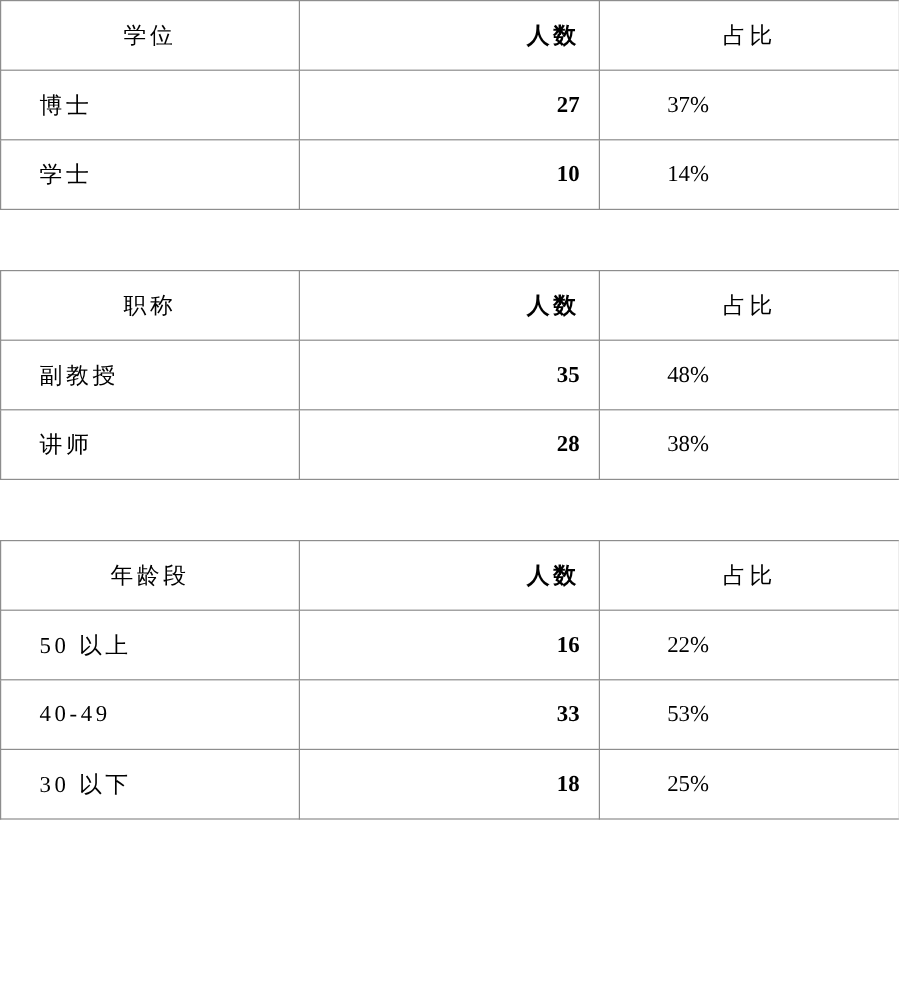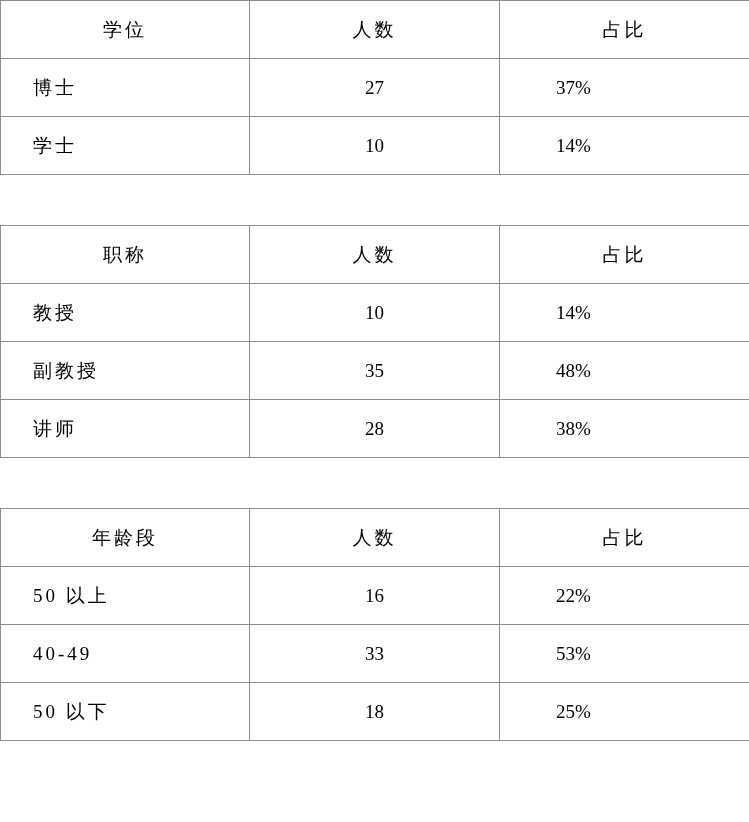--- a/index.html
+++ b/index.html
@@ -32,21 +32,22 @@
     font-size: 19px;
     padding: 0 16px;
     box-sizing: border-box;
   }
   table.data-table td.col-label {
     width: 249px;
     margin-top: 12px;
   }
   table.data-table td.col-count {
     width: 250px;
-    text-align: center;
+    text-align: right;
+    font-weight: bold;
   }
   table.data-table td.col-pct {
     width: 250px;
   }
   
   tr.header-row td {
     text-align: center;
     letter-spacing: 3px;
   }
   
@@ -97,25 +98,20 @@
 
   <div class="table-block">
     <table class="data-table">
       <tbody>
         <tr class="header-row">
           <td class="col-label">职称</td>
           <td class="col-count">人数</td>
           <td class="col-pct">占比</td>
         </tr>
         <tr class="body-row">
-          <td class="col-label">教授</td>
-          <td class="col-count">10</td>
-          <td class="col-pct">14%</td>
-        </tr>
-        <tr class="body-row">
           <td class="col-label">副教授</td>
           <td class="col-count">35</td>
           <td class="col-pct">48%</td>
         </tr>
         <tr class="body-row">
           <td class="col-label">讲师</td>
           <td class="col-count">28</td>
           <td class="col-pct">38%</td>
         </tr>
       </tbody>
@@ -136,21 +132,21 @@
           <td class="col-label">50 以上</td>
           <td class="col-count">16</td>
           <td class="col-pct">22%</td>
         </tr>
         <tr class="body-row">
           <td class="col-label">40-49</td>
           <td class="col-count">33</td>
           <td class="col-pct">53%</td>
         </tr>
         <tr class="body-row">
-          <td class="col-label">50 以下</td>
+          <td class="col-label">30 以下</td>
           <td class="col-count">18</td>
           <td class="col-pct">25%</td>
         </tr>
       </tbody>
     </table>
   </div>
 
 </div>
 
 </body></html>

